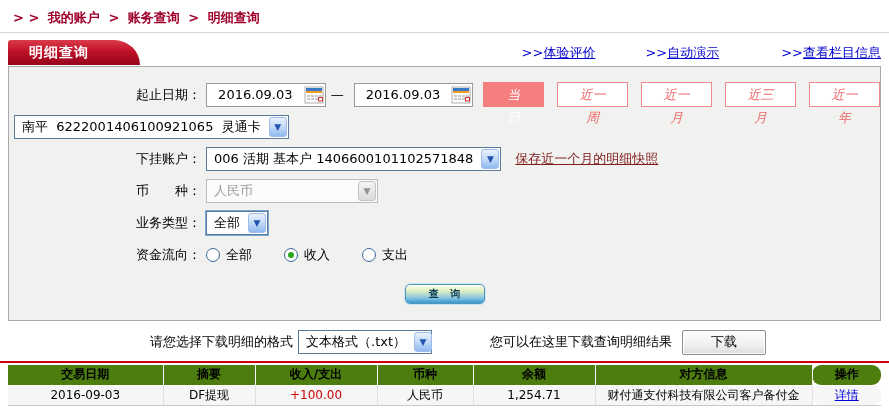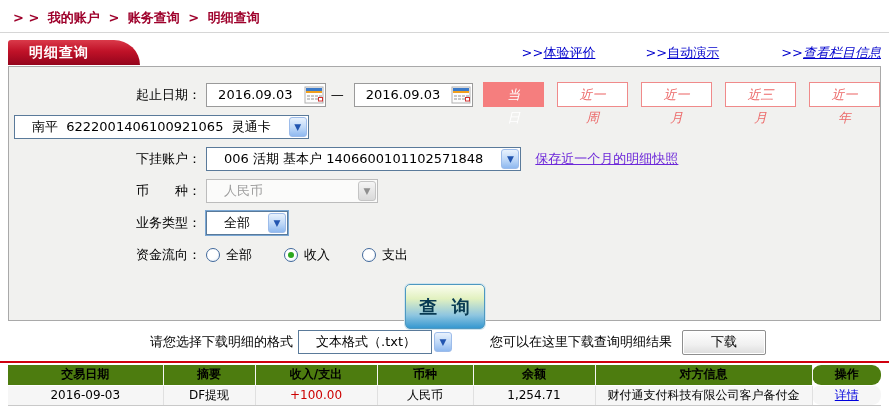--- a/index.html
+++ b/index.html
@@ -25,21 +25,21 @@
   .tab::after {
     content:""; position:absolute; left:100%; top:0; width:30px; height:25px;
     background:linear-gradient(180deg,#da3a4a 0%,#c01228 45%,#94041c 100%);
     border-radius:0 26px 0 0 / 0 25px 0 0;
   }
   .hlinks { margin-left:auto; display:flex; align-items:center; }
   .hlink { color:#0000cc; font-size:13px; text-decoration:none; cursor:pointer; }
   .hlink .pfx { text-decoration:none; }
   .hlink .txt { text-decoration:underline; }
   .hlink + .hlink { margin-left:50px; }
-  .hlink:last-child { margin-left:62px;font-style:italic; }
+  .hlink:last-child { margin-left:62px; }
 
   
   .panel {
     margin:1px 8px 0 8px; height:255px; background:#f1f1ef;
     border:1px solid #a9a9a9; padding-top:15px;
   }
   .frow { display:flex; align-items:center; margin-bottom:7px; height:25px; }
   .flabel { width:192px; text-align:right; font-size:13px; flex:none;padding-left:44px; }
   .ws-pre { white-space:pre; }
 
@@ -58,48 +58,48 @@
     margin-left:13px; text-align:center;font-style:italic;
   }
   .qbtn.solid { background:#f57e7e; color:#fff; border:1px solid #f57e7e; margin-left:10px; }
   .qbtn.line { background:#fff; color:#ec6a6a; border:1px solid #f08a8a; }
 
   
   .xp-select {
     display:inline-flex; align-items:center; height:24px; background:#fff;
     border:1px solid #5a7a9a; margin-left:5px; cursor:pointer;
   }
-  .xp-select .val { padding:0 17px; font-size:13px; white-space:pre; }
+  .xp-select .val { padding:0 7px; font-size:13px; white-space:pre; }
   .xp-select .arrow {
     width:18px; height:20px; margin:1px; border-radius:3px; flex:none;
     background:linear-gradient(180deg,#e9f2fd 0%,#bdd7f7 55%,#8fb9f0 100%);
     border:1px solid #9dbcea; color:#2255b0; font-size:9px;
     display:flex; align-items:center; justify-content:center;
   }
   .xp-select.disabled { border:1px solid #bcbcbc; background:#fbfbfa; cursor:default; }
   .xp-select.disabled .val { color:#9d9d9d; }
   .xp-select.disabled .arrow {
     background:linear-gradient(180deg,#f5f5f5,#d9d9d9); border:1px solid #c4c4c4; color:#8f8f8f;
   }
-  .snap-link { margin-left:14px; color:#6d28d9; text-decoration:underline; font-size:13px; cursor:pointer; }
+  .snap-link { margin-left:14px; color:#7f1d1d; text-decoration:underline; font-size:13px; cursor:pointer; }
 
   
   .radio-opt { display:flex; align-items:center; margin-left:5px; cursor:pointer; }
   .radio-opt + .radio-opt { margin-left:32px; }
   .radio {
     width:14px; height:14px; border:1px solid #41699c; border-radius:50%;
     background:radial-gradient(circle at 35% 30%, #ffffff 55%, #dce8f4 100%);
     display:flex; align-items:center; justify-content:center; margin-right:6px; flex:none;
   }
   .radio.checked::after { content:""; width:6px; height:6px; border-radius:50%; background:#2ca81e; }
 
   
   .qrow { display:flex; justify-content:center; margin-top:17px; }
   .query-btn {
-    width:80px; height:45px; font-size:18px; font-weight:bold; letter-spacing:4px;
+    width:80px; height:20px; font-size:10px; font-weight:bold; letter-spacing:4px;
     color:#083a52; cursor:pointer; border-radius:5px; border:1px solid #4e98c0;
     background:linear-gradient(180deg,#fbfdf0 0%,#e2f1c0 32%,#8fc6e0 70%,#3698d0 100%);
     box-shadow:0 0 0 1px #cfe4ee; font-family:"DejaVu Sans","Liberation Sans",sans-serif;
     text-indent:4px;
   }
 
   
   .dlrow { display:flex; align-items:center; margin-top:8px; height:26px; }
   .dl-label { margin-left:150px; font-size:13px; }
   .dl-select { width:134px; }

